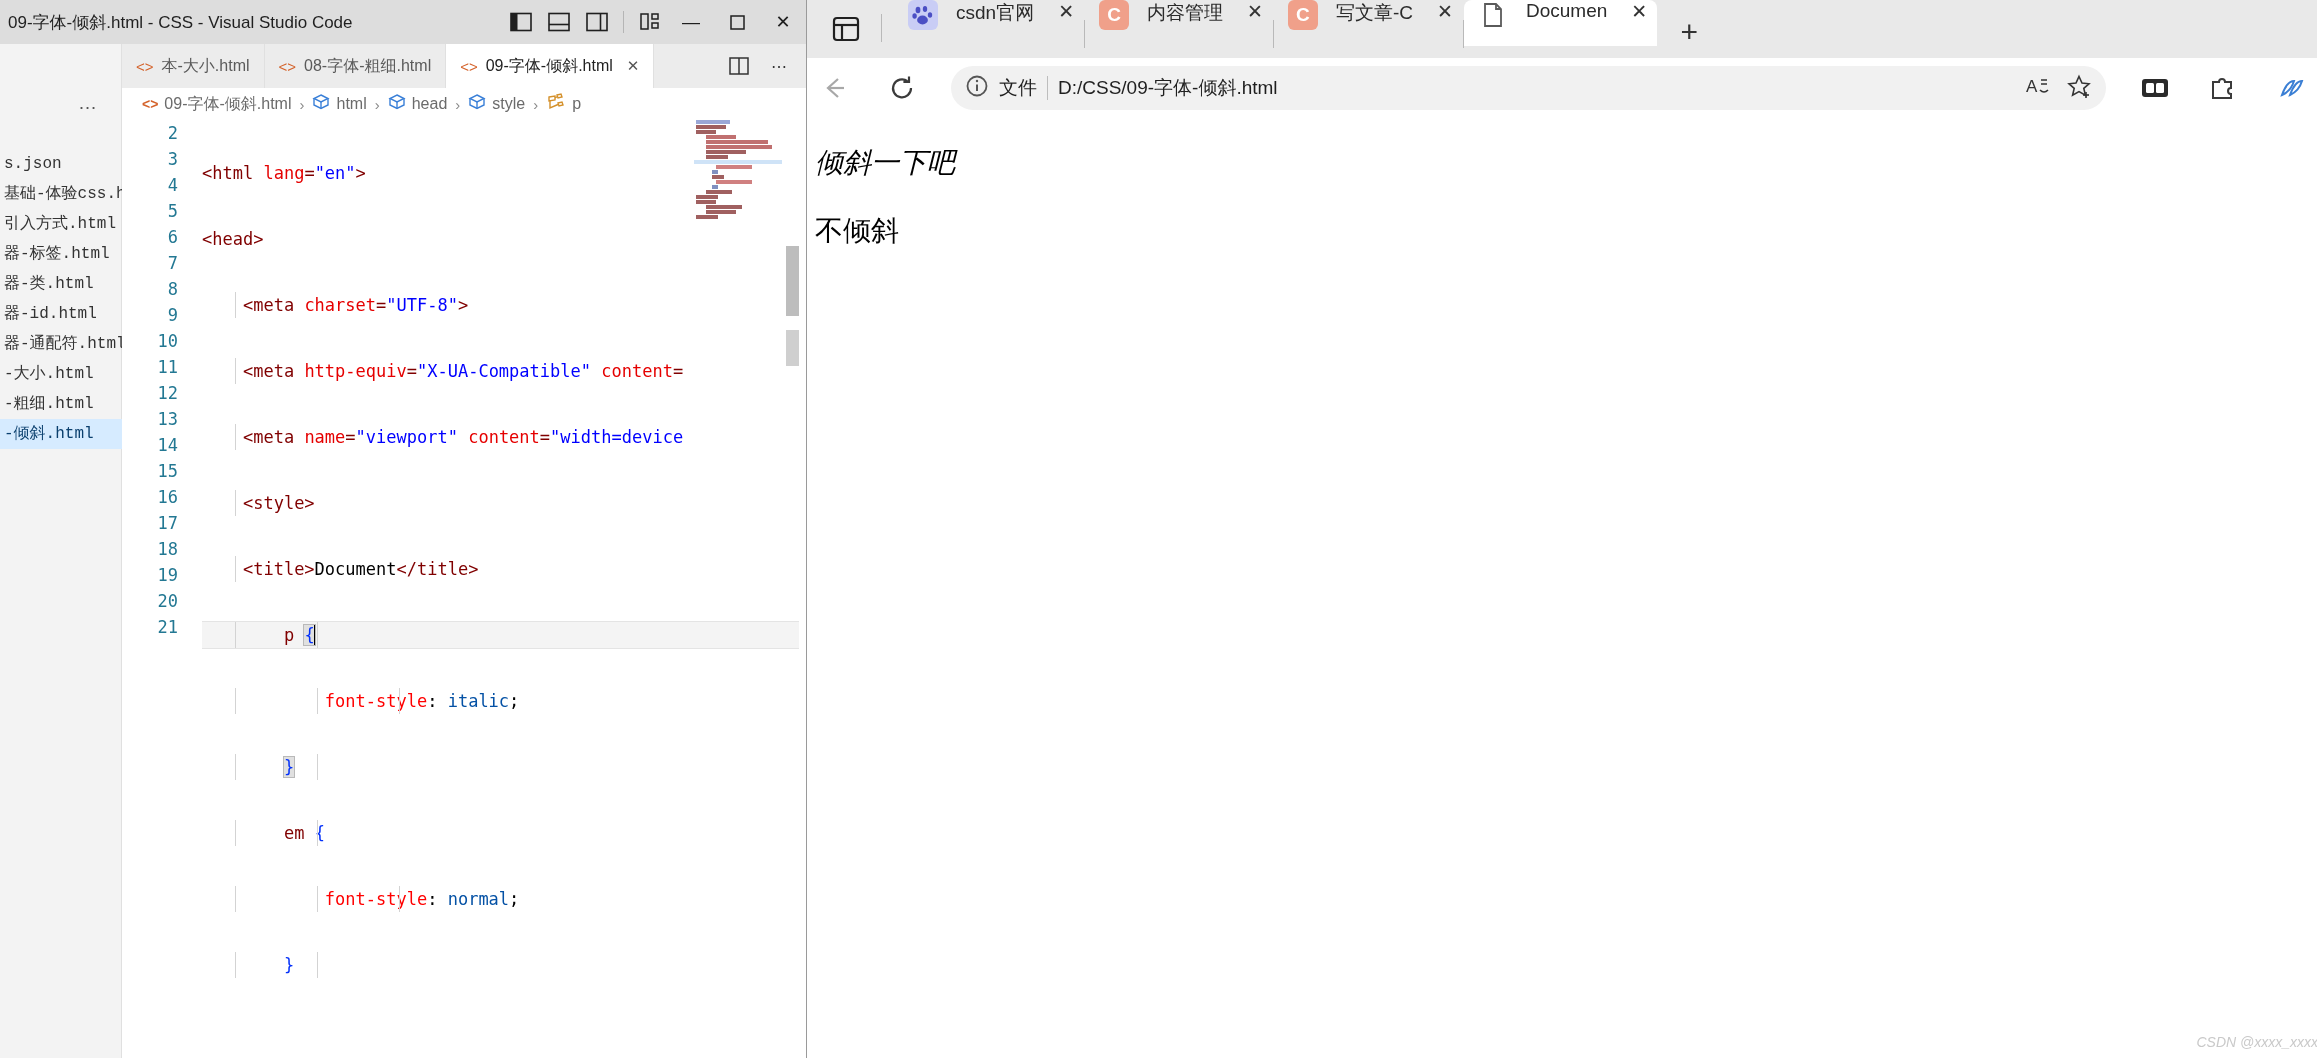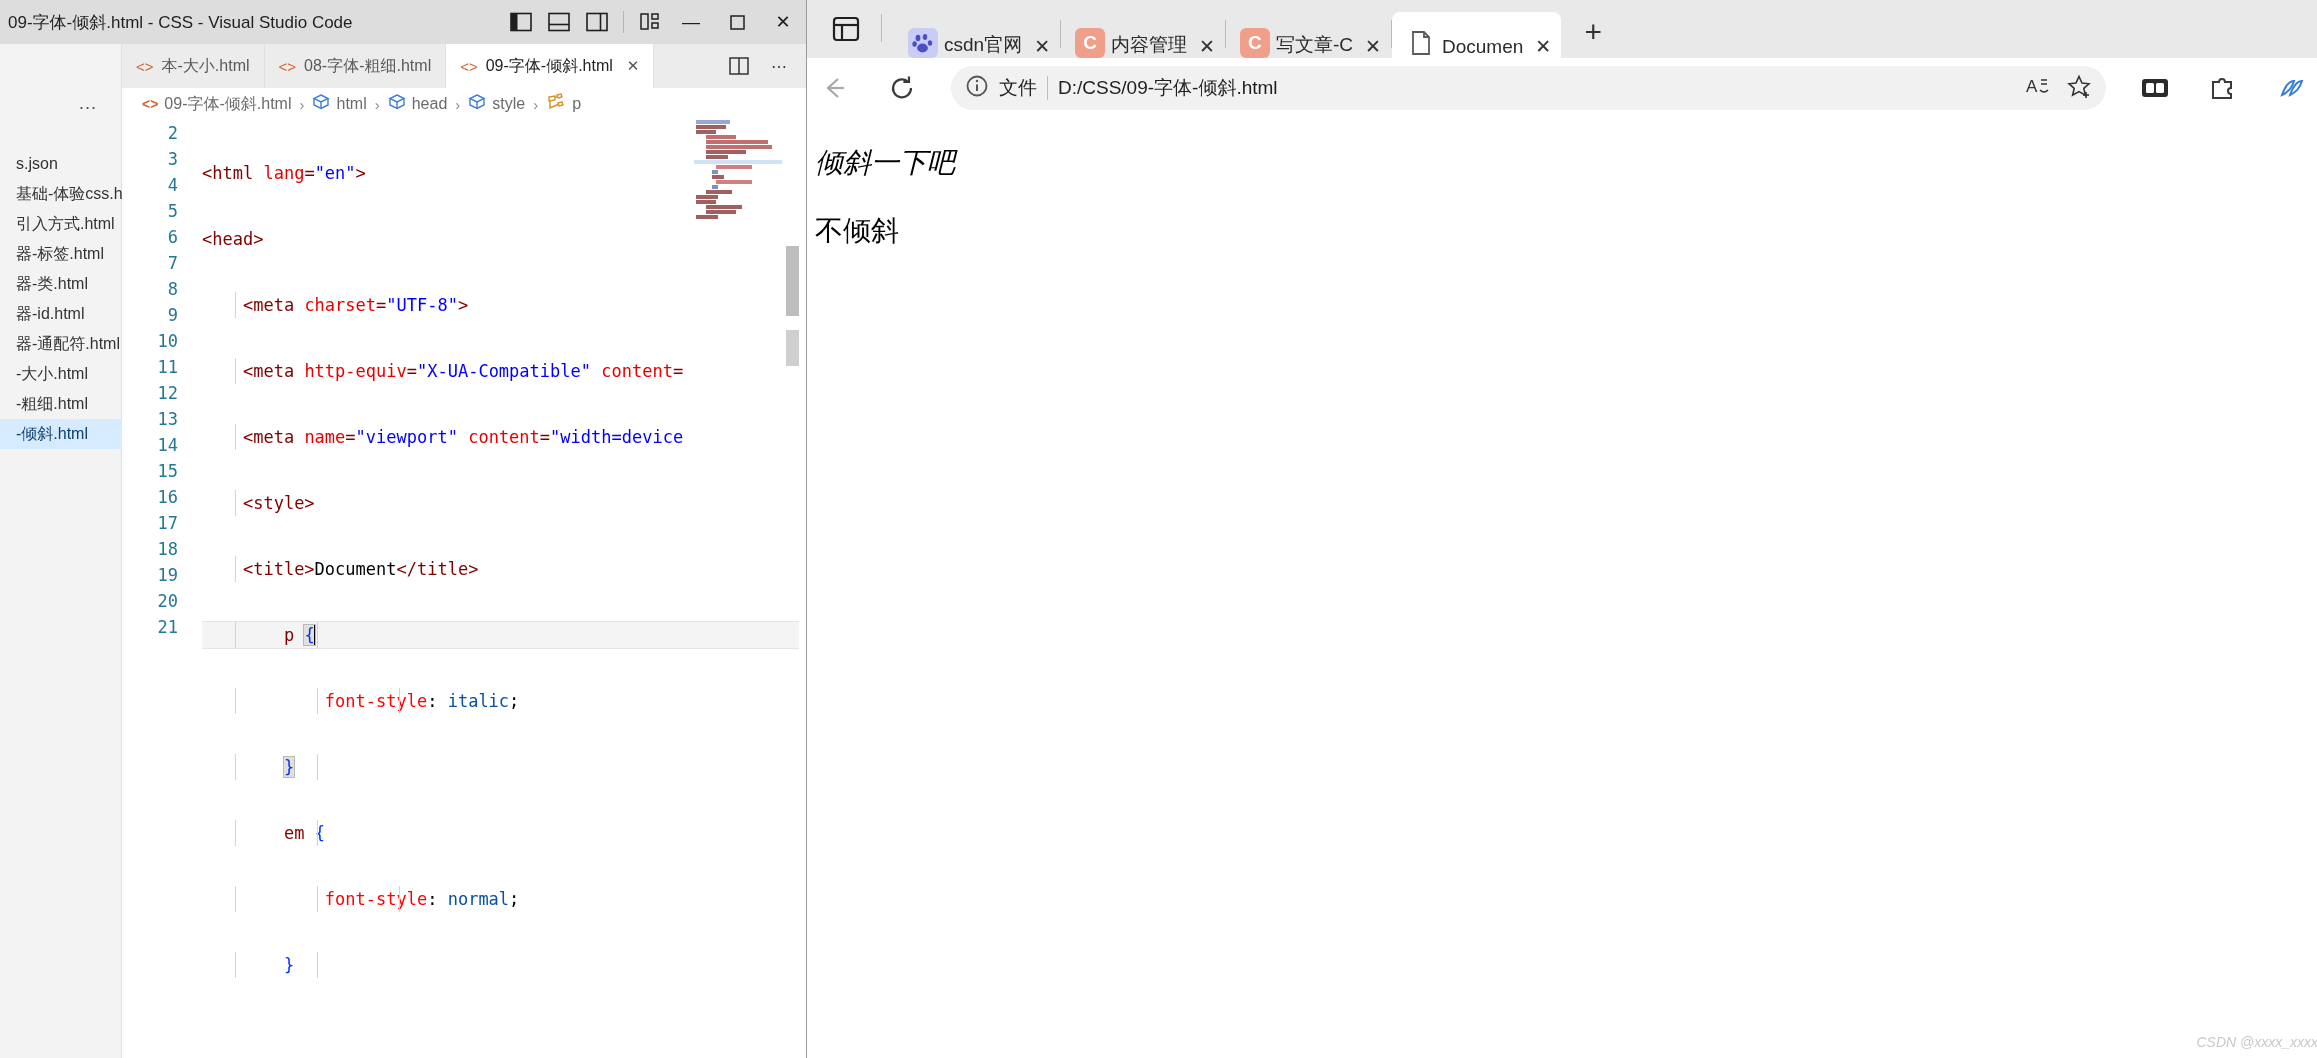--- a/index.html
+++ b/index.html
@@ -37,21 +37,21 @@
   }
 
   
   .vs-leftstrip {
     position: absolute; left: 0; top: 44px; width: 122px; height: 1014px;
     background: #f3f3f3; border-right: 1px solid #e0e0e0;
   }
   .vs-explorer-list { position: absolute; left: 0; top: 105px; width: 122px; }
   .vs-exp-item {
     height: 30px; line-height: 30px; font-size: 16px; color: #333333;
-    padding-left: 16px; white-space: nowrap; overflow: hidden;
+    padding-left: 4px; white-space: nowrap; overflow: hidden; font-family: Liberation Mono, monospace;
   }
   .vs-exp-item.selected { background: #d6ebff; color: #0a3f6e; }
   .vs-exp-dots {
     position: absolute; left: 78px; top: 48px; font-size: 19px; color: #555;
     letter-spacing: 2px;
   }
 
   .vs-tabbar {
     position: absolute; left: 122px; top: 44px; width: 684px; height: 44px;
     background: #ececec; display: flex; align-items: stretch;
@@ -143,22 +143,22 @@
   .edge-tabstrip {
     position: absolute; left: 0; top: 0; width: 1511px; height: 58px;
     background: #e9e9e9; display: flex; align-items: flex-end;
   }
   .edge-tabs-btn {
     width: 46px; height: 46px; margin-left: 16px; margin-bottom: 6px;
     display: flex; align-items: center; justify-content: center;
   }
   .edge-vsep { width: 1px; height: 28px; background: #b9b9b9; margin: 0 12px 16px 12px; }
   .edge-tab {
-    display: flex; align-items: flex-end; height: 46px; margin-bottom: 0;
-    padding: 0 10px 0 14px; gap: 6px; font-size: 19px; color: #2b2b2b;
+    display: flex; align-items: flex-start; height: 46px; margin-bottom: 12px;
+    padding: 0 10px 0 14px; gap: 18px; font-size: 19px; color: #2b2b2b;
     white-space: nowrap; border-radius: 8px 8px 0 0;
   }
   .edge-tab.active { background: #ffffff; }
   .edge-tab-sep { width: 1px; height: 28px; background: #b9b9b9; margin-bottom: 10px; }
   .edge-tab-title { max-width: 180px; overflow: hidden; }
   .edge-tab-close { font-size: 19px; color: #333; margin-left: 6px; }
   .edge-favicon {
     width: 30px; height: 30px; border-radius: 6px; display: flex;
     align-items: center; justify-content: center; font-size: 19px; font-weight: bold;
     flex: none;

